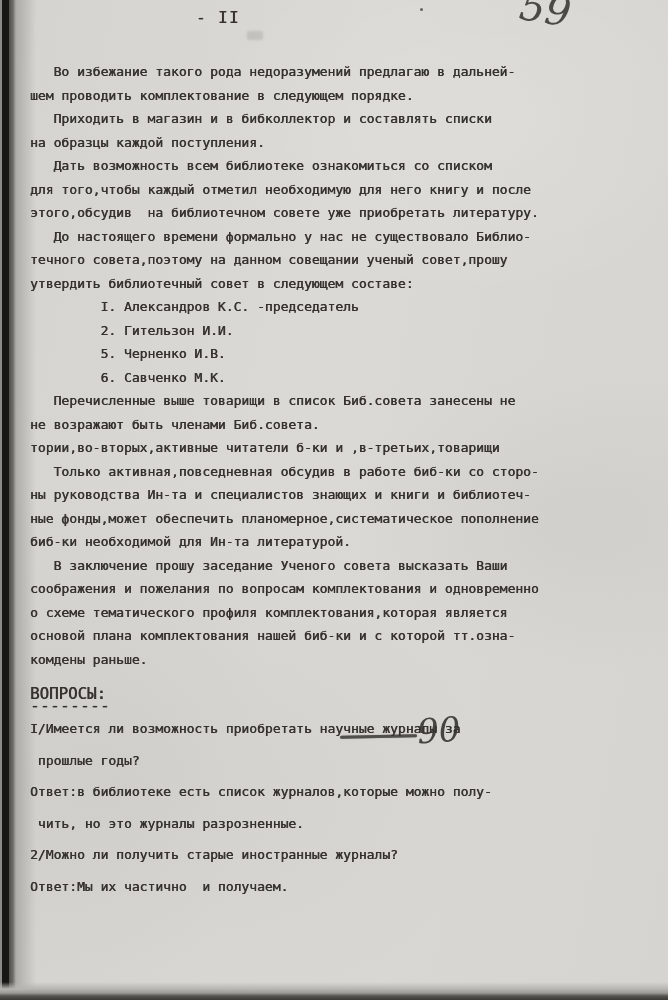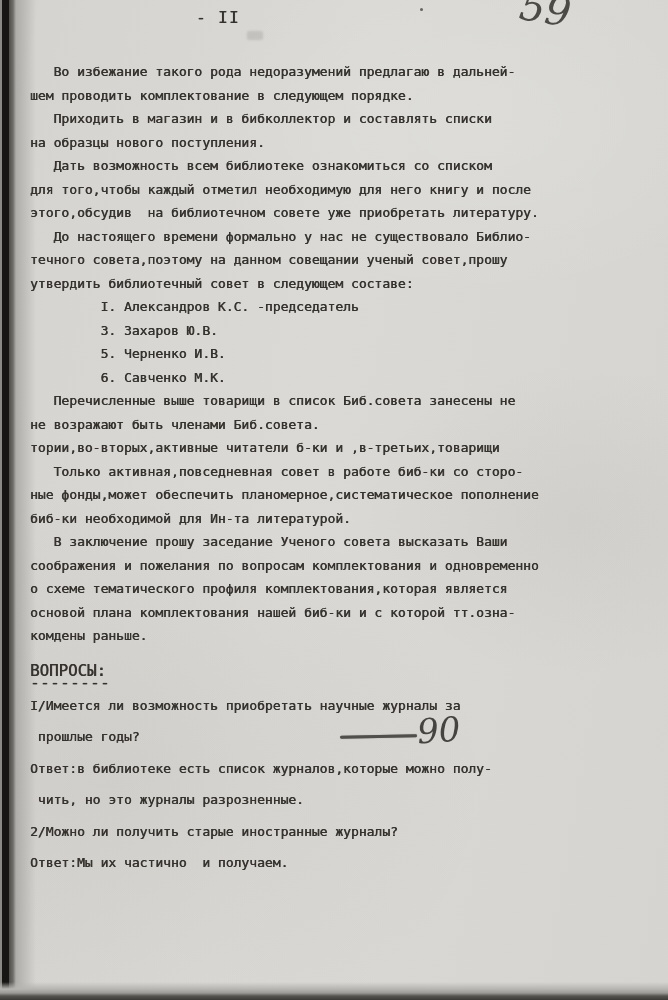--- a/index.html
+++ b/index.html
@@ -73,35 +73,36 @@
   <div class="ghost-mark"></div>
   <div class="ink-speck"></div>
 
   <div class="hw-dash"></div>
   <div class="hw hw-mid">90</div>
 
   <div class="body-text typed">
     <div class="line">   Во избежание такого рода недоразумений предлагаю в дальней-</div>
     <div class="line">шем проводить комплектование в следующем порядке.</div>
     <div class="line">   Приходить в магазин и в бибколлектор и составлять списки</div>
-    <div class="line">на образцы нового поступления.</div>
+    <div class="line">на образцы каждой поступления.</div>
     <div class="line">   Дать возможность всем библиотеке ознакомиться со списком</div>
     <div class="line">для того,чтобы каждый отметил необходимую для него книгу и после</div>
     <div class="line">этого,обсудив  на библиотечном совете уже приобретать литературу.</div>
     <div class="line">   До настоящего времени формально у нас не существовало Библио-</div>
     <div class="line">течного совета,поэтому на данном совещании ученый совет,прошу</div>
     <div class="line">утвердить библиотечный совет в следующем составе:</div>
     <div class="line">         I. Александров К.С. -председатель</div>
-    <div class="line">         3. Захаров Ю.В.</div>
+    <div class="line">         2. Гительзон И.И.</div>
     <div class="line">         5. Черненко И.В.</div>
     <div class="line">         6. Савченко М.К.</div>
     <div class="line">   Перечисленные выше товарищи в список Биб.совета занесены не</div>
     <div class="line">не возражают быть членами Биб.совета.</div>
     <div class="line">тории,во-вторых,активные читатели б-ки и ,в-третьих,товарищи</div>
-    <div class="line">   Только активная,повседневная совет в работе биб-ки со сторо-</div>
+    <div class="line">   Только активная,повседневная обсудив в работе биб-ки со сторо-</div>
+    <div class="line">ны руководства Ин-та и специалистов знающих и книги и библиотеч-</div>
     <div class="line">ные фонды,может обеспечить планомерное,систематическое пополнение</div>
     <div class="line">биб-ки необходимой для Ин-та литературой.</div>
     <div class="line">   В заключение прошу заседание Ученого совета высказать Ваши</div>
     <div class="line">соображения и пожелания по вопросам комплектования и одновременно</div>
     <div class="line">о схеме тематического профиля комплектования,которая является</div>
     <div class="line">основой плана комплектования нашей биб-ки и с которой тт.озна-</div>
     <div class="line">комдены раньше.</div>
 
     <div class="questions">
       <div class="q-heading">ВОПРОСЫ:</div>

